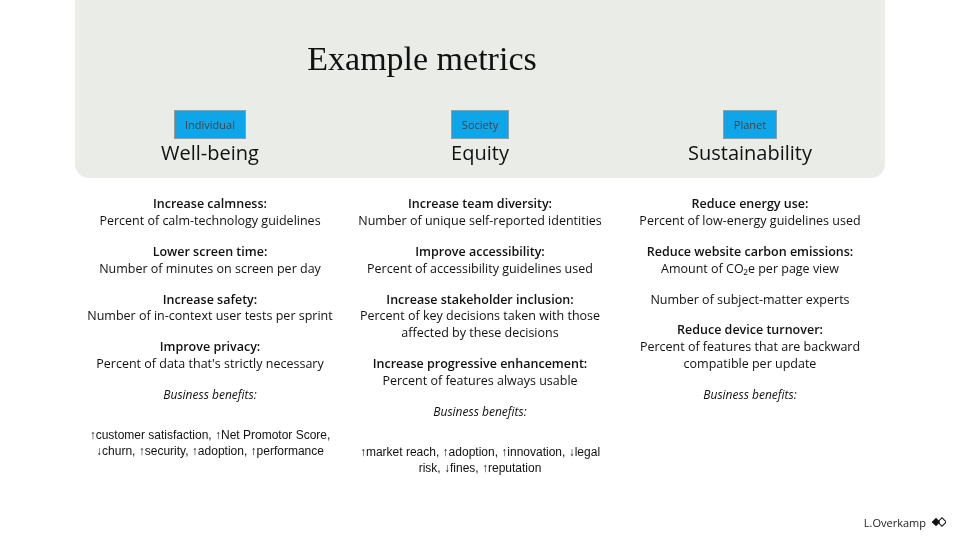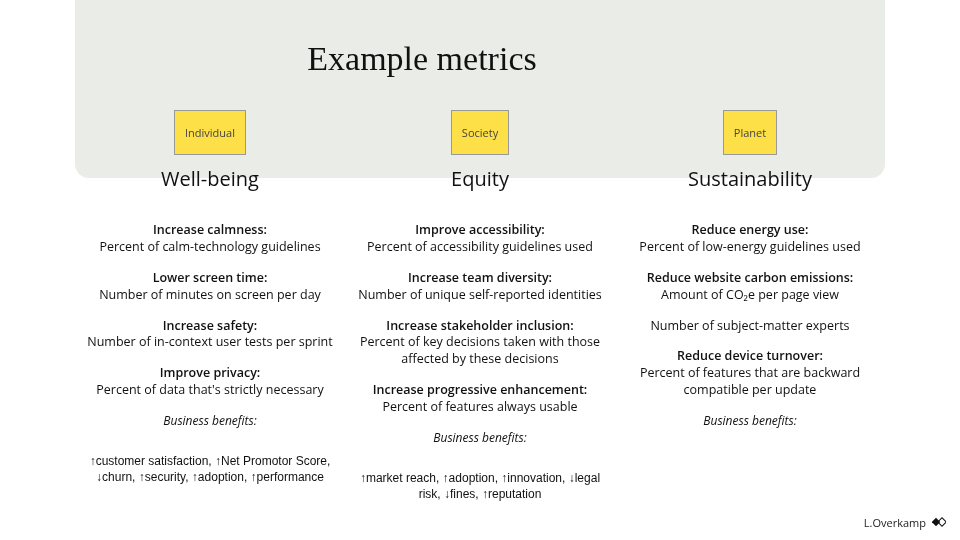--- a/index.html
+++ b/index.html
@@ -22,26 +22,26 @@
   .columns {
     position: absolute;
     top: 110px; left: 75px; width: 810px;
     display: flex;
   }
   .column { width: 270px; padding: 0 10px; text-align: center; }
   .tag {
     display: inline-block;
     border: 1px solid #999;
     font-size: 11px;
-    padding: 14px 10px;
+    padding: 6px 10px;
     color: #444;
-    background: #fde047;
+    background: #0ea5e9;
   }
   .col-title {
-    margin-top: 10px;
+    margin-top: 0;
     font-size: 20px;
     font-weight: 400;
   }
   .metrics { margin-top: 30px; }
   .metric { margin-bottom: 14px; font-size: 12.5px; line-height: 1.35; }
   .metric .mtitle { font-weight: 600; display: block; }
   .metric .mdesc { font-weight: 400; display: block; }
   .benefits { margin-top: 12px; font-size: 12px; line-height: 1.35; text-align: center; }
   .benefits .blabel { font-style: italic; display: block; }
   .benefits .btext { display: block; margin-top: 24px; }
@@ -92,26 +92,26 @@
           <span class="btext arrow">↑customer satisfaction, ↑Net Promotor Score, ↓churn, ↑security, ↑adoption, ↑performance</span>
         </div>
       </div>
     </div>
 
     <div class="column">
       <span class="tag">Society</span>
       <div class="col-title">Equity</div>
       <div class="metrics">
         <div class="metric">
+          <span class="mtitle">Increase team diversity:</span>
+          <span class="mdesc">Number of unique self-reported identities</span>
+        </div>
+        <div class="metric">
           <span class="mtitle">Improve accessibility:</span>
           <span class="mdesc">Percent of accessibility guidelines used</span>
-        </div>
-        <div class="metric">
-          <span class="mtitle">Increase team diversity:</span>
-          <span class="mdesc">Number of unique self-reported identities</span>
         </div>
         <div class="metric">
           <span class="mtitle">Increase stakeholder inclusion:</span>
           <span class="mdesc">Percent of key decisions taken with those affected by these decisions</span>
         </div>
         <div class="metric">
           <span class="mtitle">Increase progressive enhancement:</span>
           <span class="mdesc">Percent of features always usable</span>
         </div>
         <div class="benefits">

